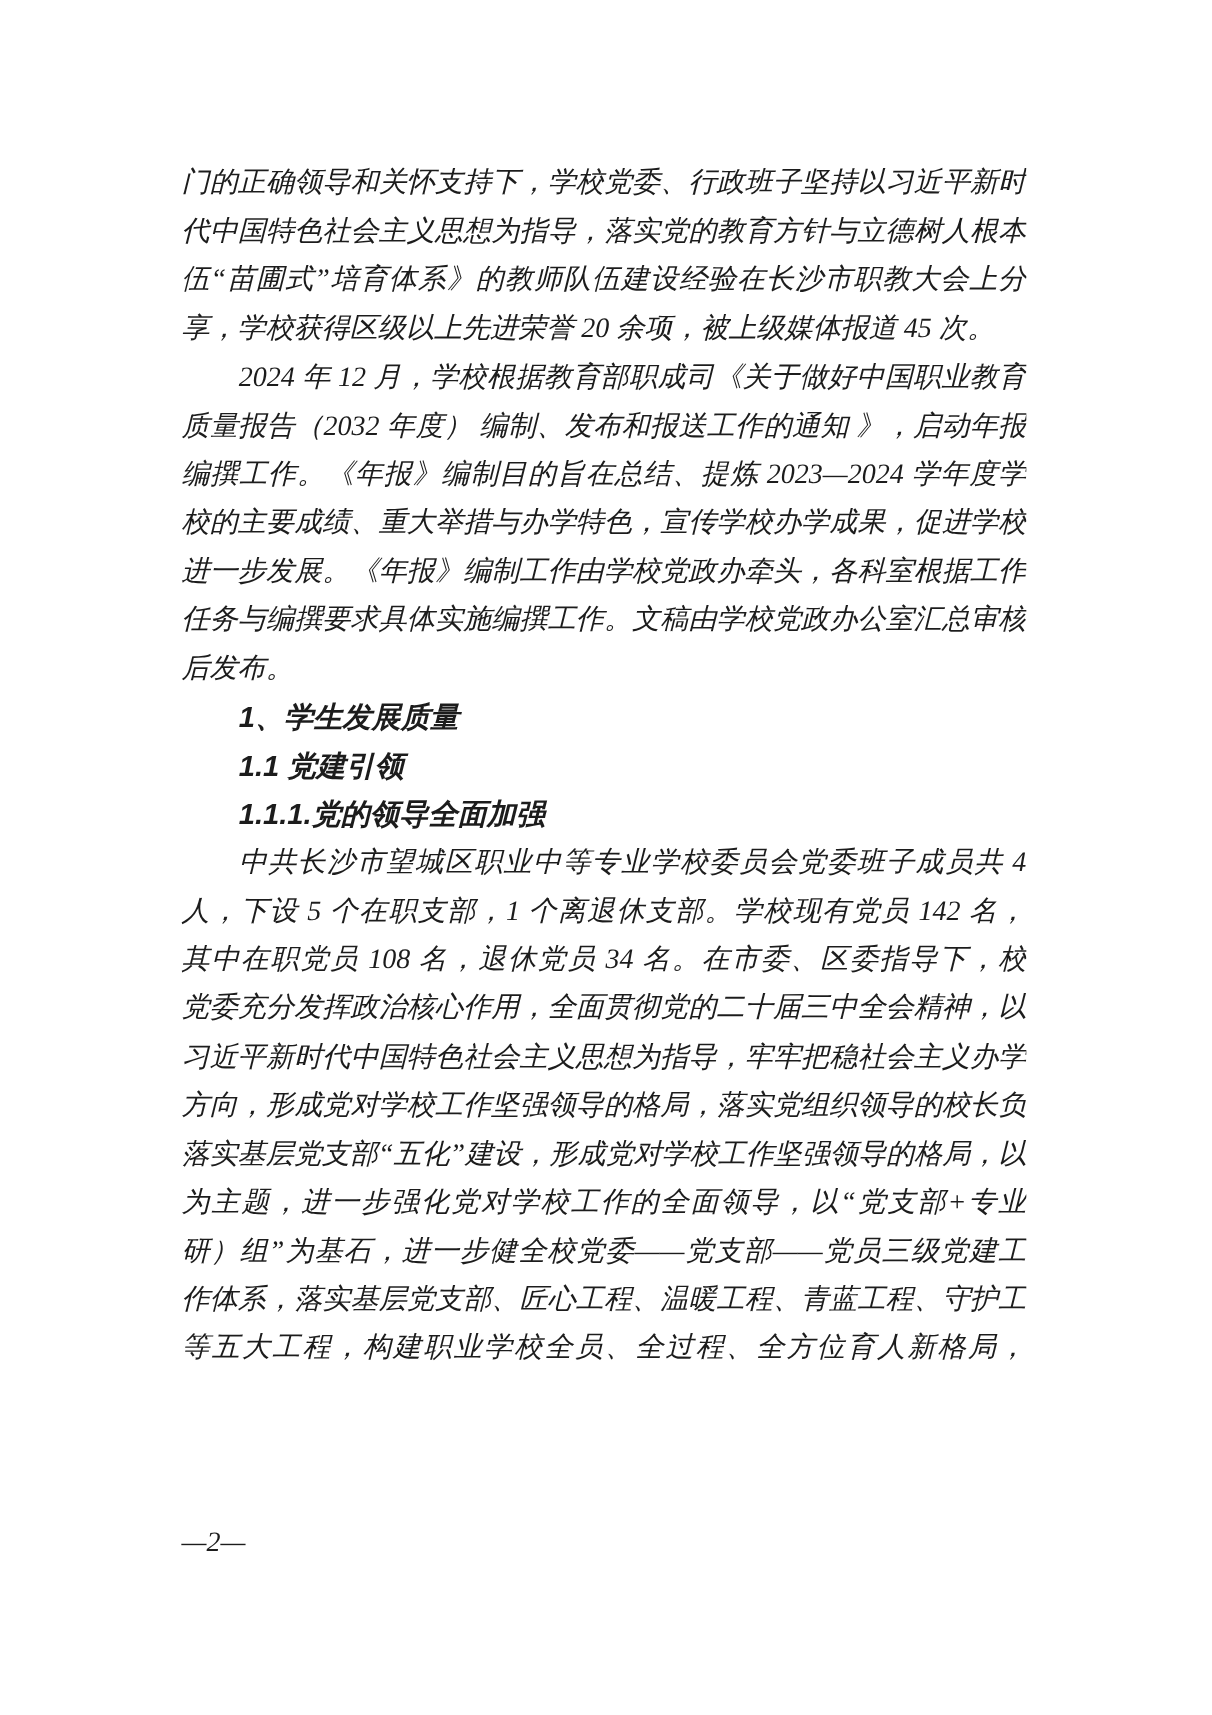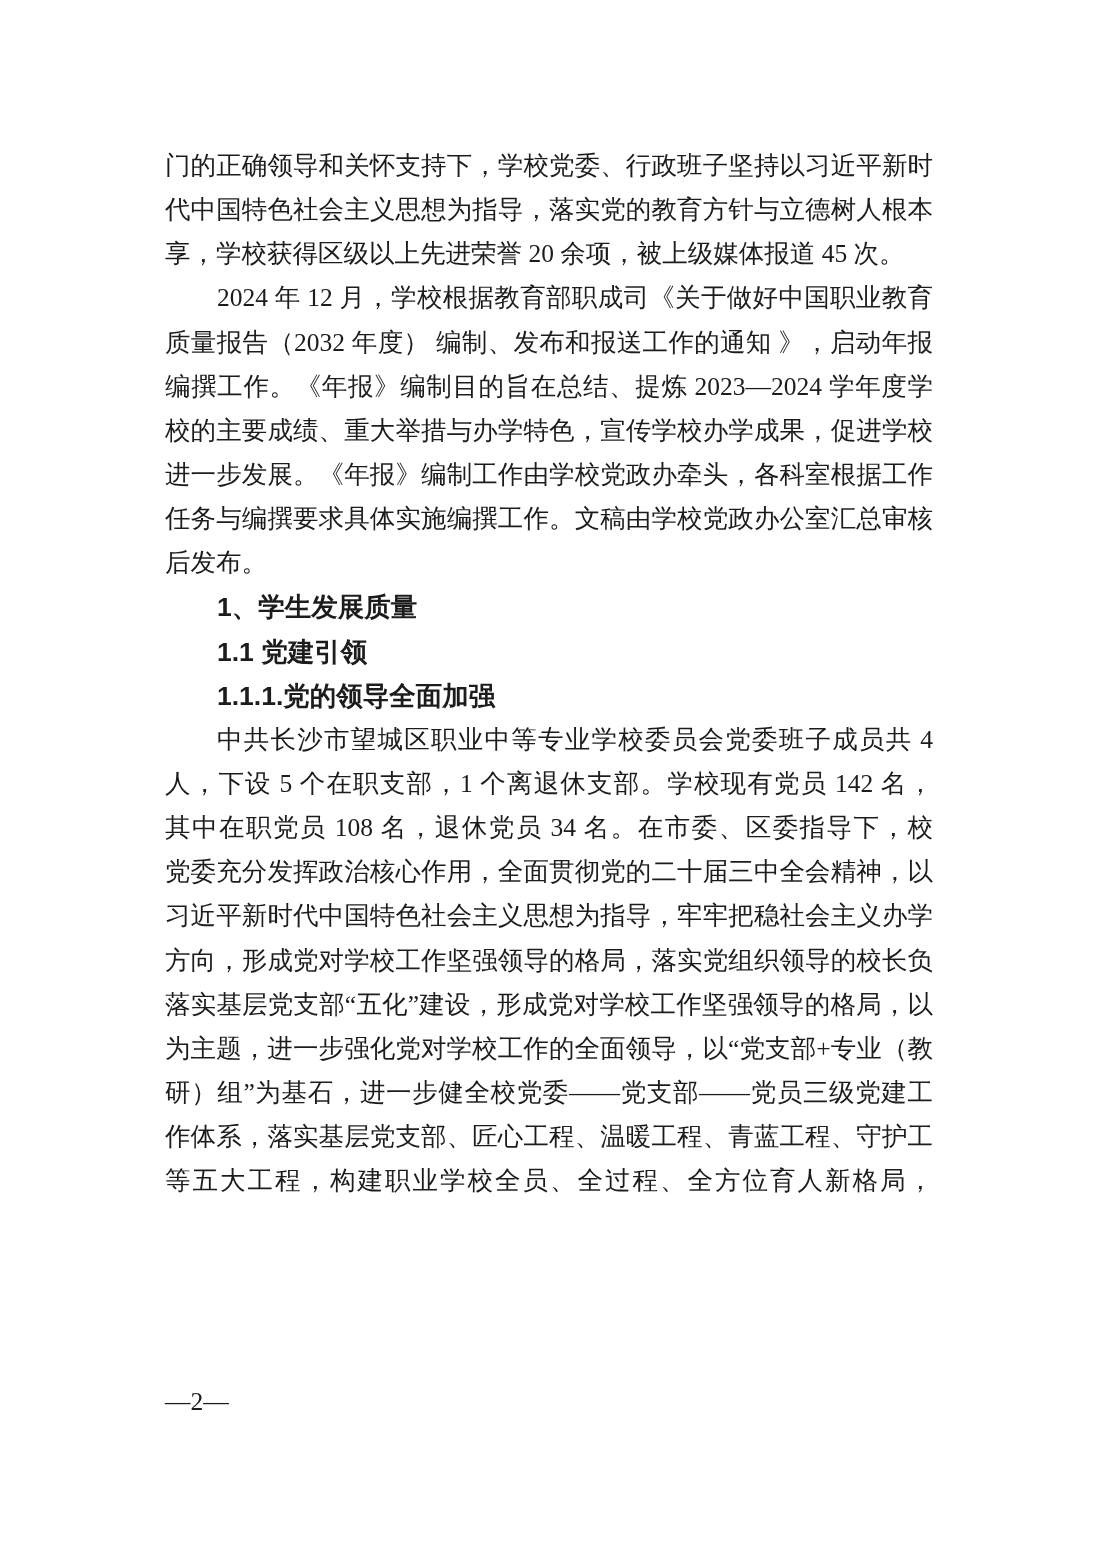--- a/index.html
+++ b/index.html
@@ -8,20 +8,21 @@
     background: #ffffff;
   }
   .page {
     position: relative;
     width: 1102px;
     height: 1559px;
     background: #ffffff;
     overflow: hidden;
     color: #1c1c1c;
     font-family: "Liberation Serif", "DejaVu Serif", serif;
+    font-style: italic;
   }
   .doc {
     position: absolute;
     left: 165px;
     top: 144px;
     width: 768px;
   }
   .line {
     height: 44.15px;
     line-height: 44.15px;
@@ -60,20 +61,21 @@
   }
 </style>
 </head>
 <body>
 
 <div class="page">
   <main class="doc">
       <div class="block body">
         <div class="line">门的正确领导和关怀支持下，学校党委、行政班子坚持以习近平新时</div>
         <div class="line">代中国特色社会主义思想为指导，落实党的教育方针与立德树人根本</div>
+        <div class="line">伍“苗圃式”培育体系》的教师队伍建设经验在长沙市职教大会上分</div>
         <div class="line para-end">享，学校获得区级以上先进荣誉 20 余项，被上级媒体报道 45 次。</div>
       </div>
       <div class="block body">
         <div class="line indent">2024 年 12 月，学校根据教育部职成司《关于做好中国职业教育</div>
         <div class="line">质量报告（2032 年度） 编制、发布和报送工作的通知 》，启动年报</div>
         <div class="line">编撰工作。《年报》编制目的旨在总结、提炼 2023—2024 学年度学</div>
         <div class="line">校的主要成绩、重大举措与办学特色，宣传学校办学成果，促进学校</div>
         <div class="line">进一步发展。《年报》编制工作由学校党政办牵头，各科室根据工作</div>
         <div class="line">任务与编撰要求具体实施编撰工作。文稿由学校党政办公室汇总审核</div>
         <div class="line para-end">后发布。</div>

